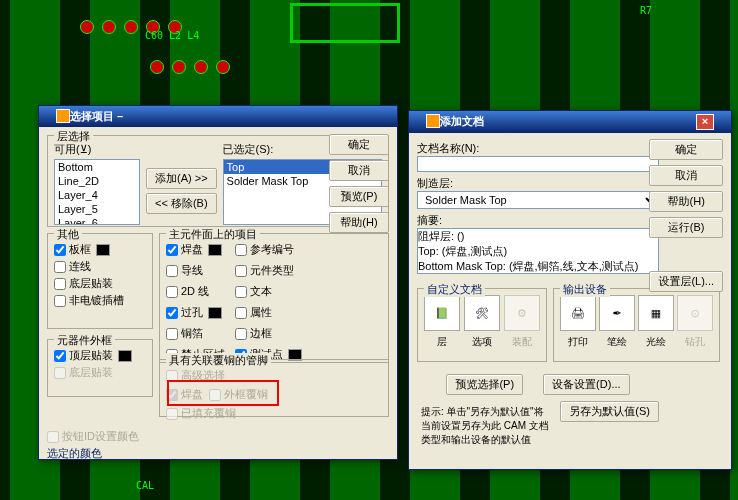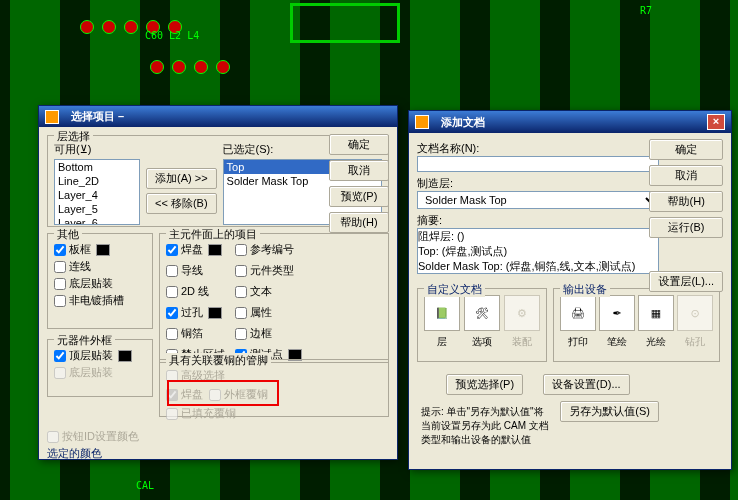--- a/index.html
+++ b/index.html
@@ -5,21 +5,21 @@
 *{box-sizing:border-box;margin:0;padding:0;font-family:"Microsoft YaHei","SimSun",sans-serif;font-size:11px}
 body{width:738px;height:500px;background:#000;position:relative;overflow:hidden}
 .pcb-bg{position:absolute;inset:0;background:#000}
 .pcb-bg::before{content:"";position:absolute;inset:0;background:
  linear-gradient(90deg,transparent 0,transparent 10px,#0a0 10px,#0a0 60px,transparent 60px) 0 0/80px 100%,
  linear-gradient(0deg,#003300 0,#003300 100%);opacity:.6}
 .pads{position:absolute;display:flex;gap:8px}
 .pad{width:14px;height:14px;background:#cc0000;border-radius:50%;border:1px solid #0f0}
 .silk{position:absolute;color:#0f0;font-size:10px;font-family:monospace}
 .dialog{position:absolute;background:#ece9d8;border:1px solid #0a246a;box-shadow:2px 2px 8px rgba(0,0,0,.5)}
-.titlebar{background:linear-gradient(#3c7cd6,#0a246a);color:#fff;padding:3px 6px;display:flex;align-items:center;gap:12px}
+.titlebar{background:linear-gradient(#3c7cd6,#0a246a);color:#fff;padding:3px 17px;display:flex;gap:0}
 .titlebar .ico{width:14px;height:14px;background:#f90;border:1px solid #fff}
 .titlebar .ttl{flex:1;font-weight:bold}
 .closebtn{width:18px;height:16px;background:#d04a3c;border:1px solid #fff;color:#fff;text-align:center;line-height:12px;font-weight:bold;cursor:pointer}
 .body{padding:8px}
 .grp{border:1px solid #aca899;padding:6px;margin-bottom:6px;position:relative}
 .grp-t{position:absolute;top:-7px;left:6px;background:#ece9d8;padding:0 3px;color:#000}
 .btn{background:#ece9d8;border:1px solid #aca899;padding:2px 8px;min-width:60px;text-align:center;cursor:pointer;border-radius:2px;box-shadow:inset 1px 1px #fff}
 select,input[type=text]{border:1px solid #7f9db9;padding:1px 3px;background:#fff;font-size:11px}
 .list{background:#fff;border:1px solid #7f9db9;overflow:auto}
 .list div{padding:1px 3px;cursor:pointer}
@@ -242,21 +242,21 @@
   <span class="closebtn">×</span>
  </div>
  <div class="body" style="padding-right:72px">
   <div>文档名称(N):</div>
   <input type="text" style="width: 100%;">
   <div style="margin-top:4px">制造层:</div>
   <select style="width:100%"><option>Solder Mask Top</option></select>
   <div style="margin-top:4px">摘要:</div>
   <div class="list" style="height:46px;white-space:pre">阻焊层: ()
 Top: (焊盘,测试点)
-Solder Mask Top: (焊盘,铜箔,线,文本,测试点)</div>
+Bottom Mask Top: (焊盘,铜箔,线,文本,测试点)</div>
 
   <div class="row" style="margin-top:14px;gap:6px;align-items:flex-start">
    <div class="grp" style="flex:1;height:74px">
     <div class="grp-t" style="color:#0a246a">自定义文档</div>
     <div class="row" style="gap:4px">
      <div class="col">
               <div class="iconbtn">📗</div>
               <div class="iconlbl">层</div>
             </div>
      <div class="col">

